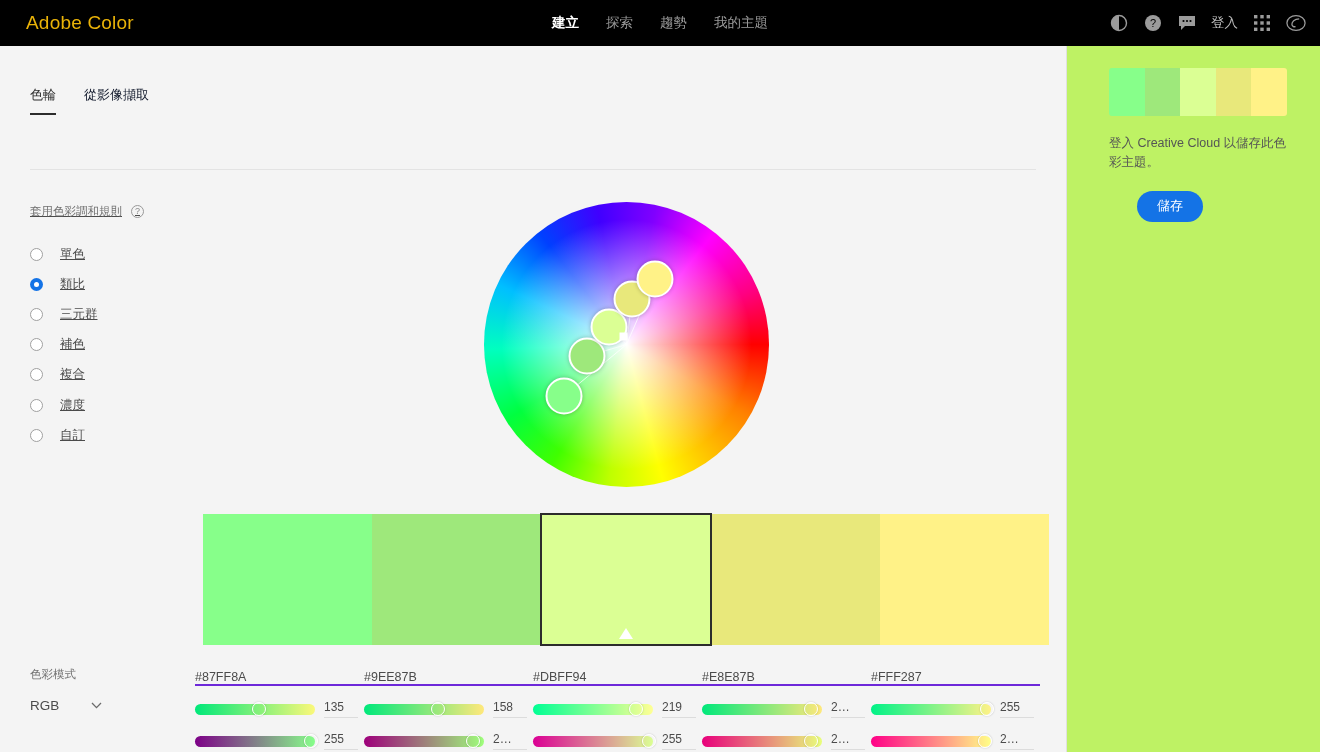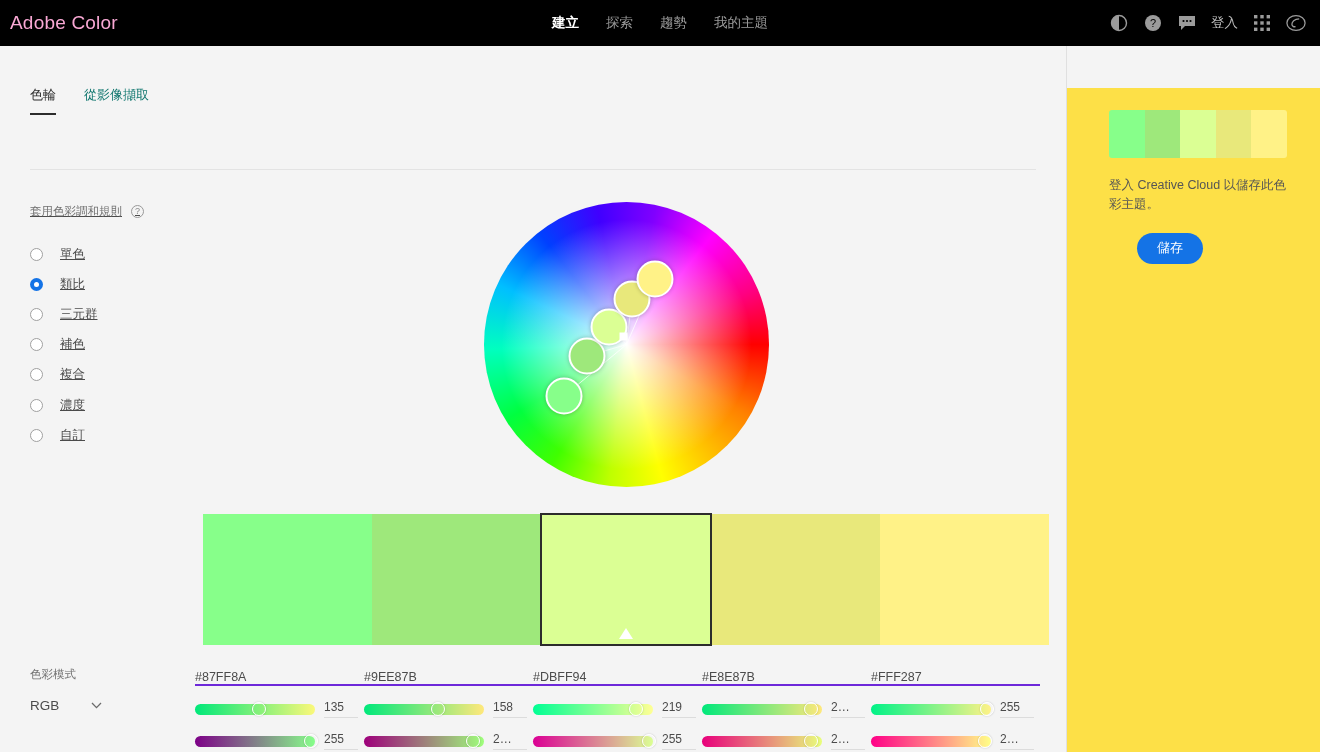--- a/index.html
+++ b/index.html
@@ -11,21 +11,21 @@
     overflow:hidden;
     color:#4b4b4b;
   }
 
   
   .topbar {
     height:46px; background:#000; color:#e8e8e8;
     display:flex; align-items:center; position:relative;
   }
   .brand {
-    font-size:19px; color:#f9a8d4; margin-left:10px;
+    font-size:19px; color:#eab308; margin-left:26px;
     letter-spacing:.2px; font-weight:400; white-space:nowrap;
   }
   .mainnav {
     position:absolute; left:50%; transform:translateX(-50%);
     display:flex; align-items:center; gap:27px; height:46px;
   }
   .mainnav .navitem {
     font-size:13.5px; color:#9b9b9b; cursor:pointer; line-height:46px;
     white-space:nowrap;
   }
@@ -34,25 +34,25 @@
     position:absolute; right:14px; display:flex; align-items:center; gap:14px;
   }
   .ticon { width:20px; height:20px; display:flex; align-items:center;
            justify-content:center; cursor:pointer; color:#9b9b9b; }
   .ticon svg { display:block; }
   .signin { font-size:13.5px; color:#bdbdbd; cursor:pointer; white-space:nowrap; }
 
   
   .body-wrap { display:flex; height:706px;border-radius:29px; }
   .content { width:1067px; position:relative; border-right:1px solid #e0e0e0; }
-  .rightpanel { width:253px; background:#fde047; padding:22px 0 0 42px;margin-top:42px; }
+  .rightpanel { width:253px; background:#bef264; padding:22px 0 0 42px; }
 
   
   .tabs { display:flex; gap:28px; margin:40px 0 0 30px; }
-  .tab { font-size:13px; color:#0f766e; padding-bottom:11px; cursor:pointer;
+  .tab { font-size:13px; color:#0f172a; padding-bottom:11px; cursor:pointer;
          position:relative; white-space:nowrap; }
   .tab.active { color:#2c2c2c; }
   .tab.active:after {
     content:""; position:absolute; left:0; right:0; bottom:0;
     height:2px; background:#2c2c2c;
   }
   .tabs-rule { margin:0 30px 0 30px; height:1px; background:#e3e3e3;
                position:absolute; top:123px; left:0; right:0; }
 
   

